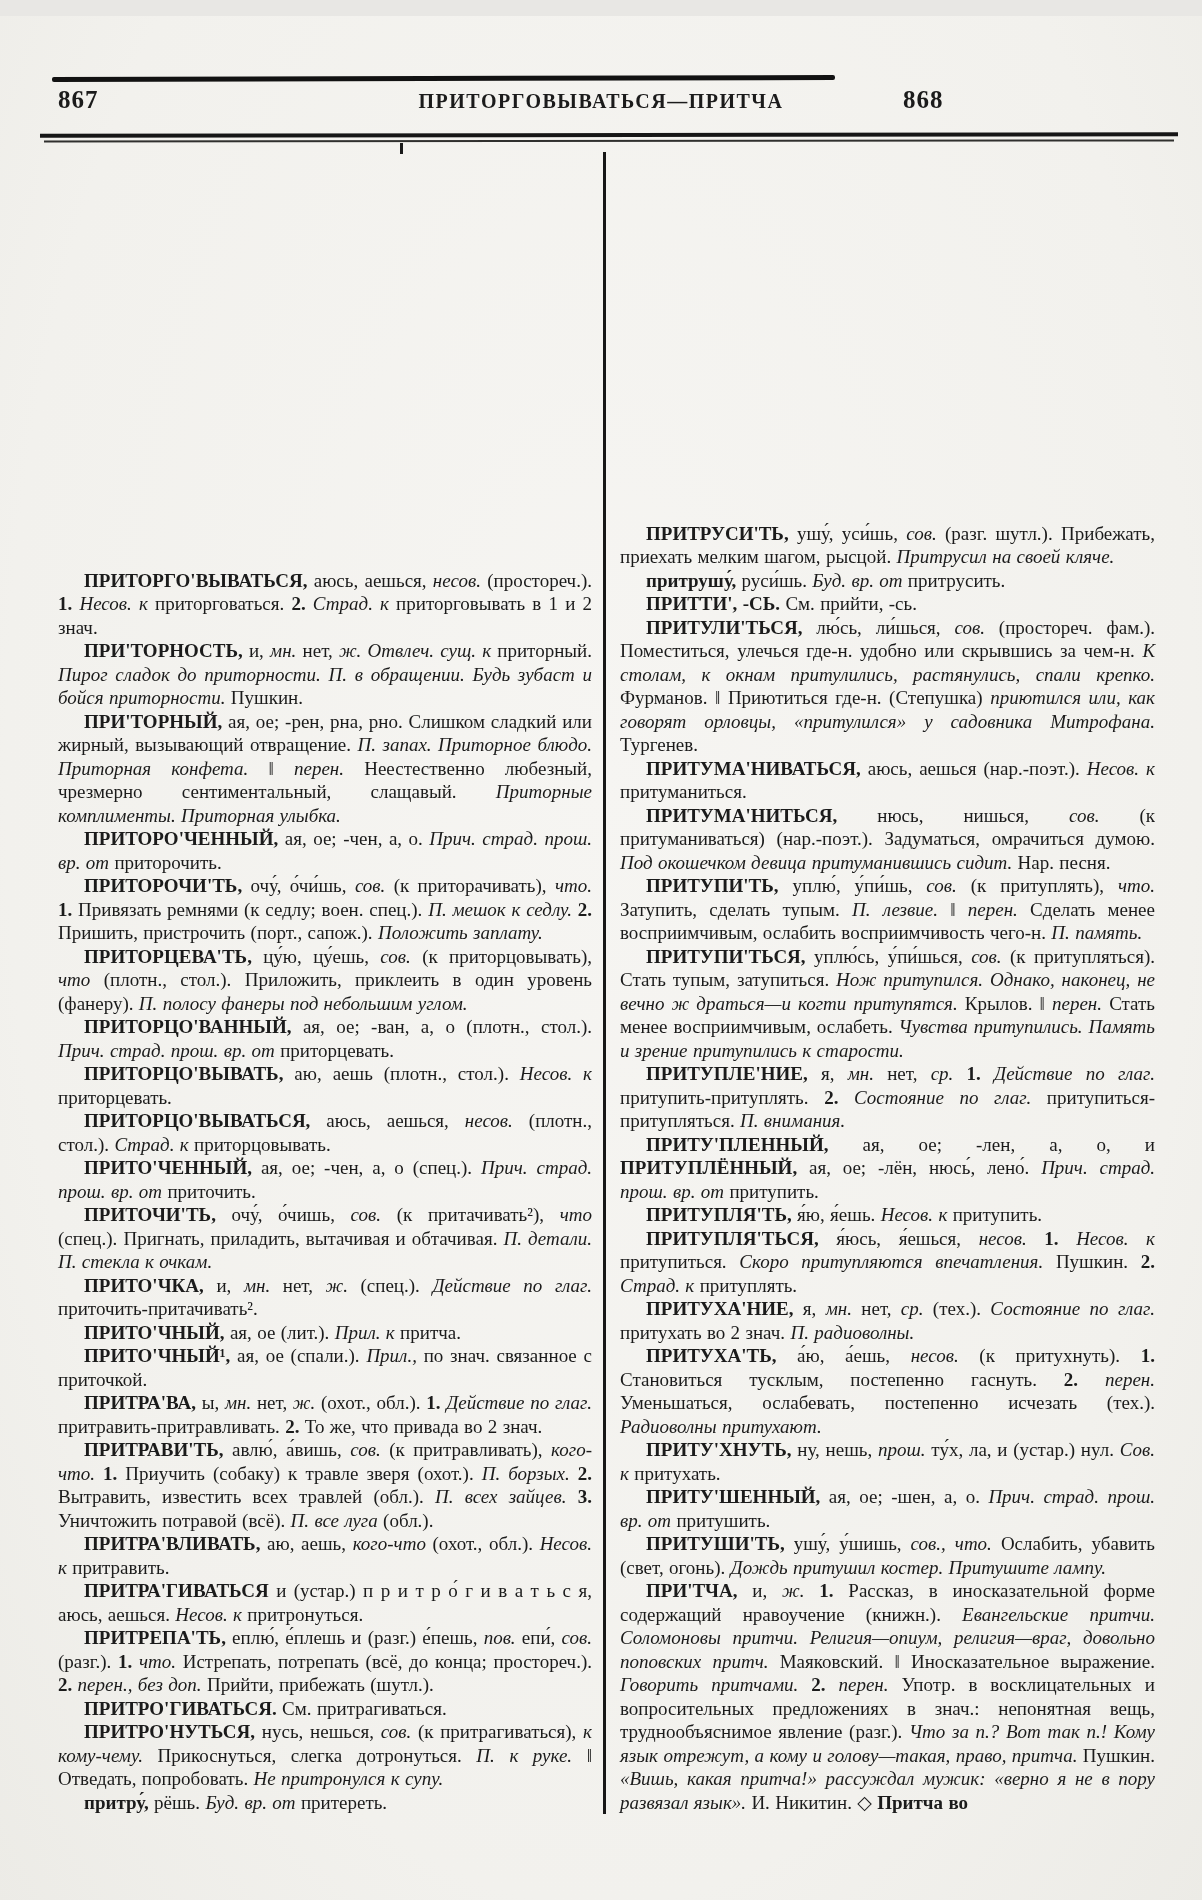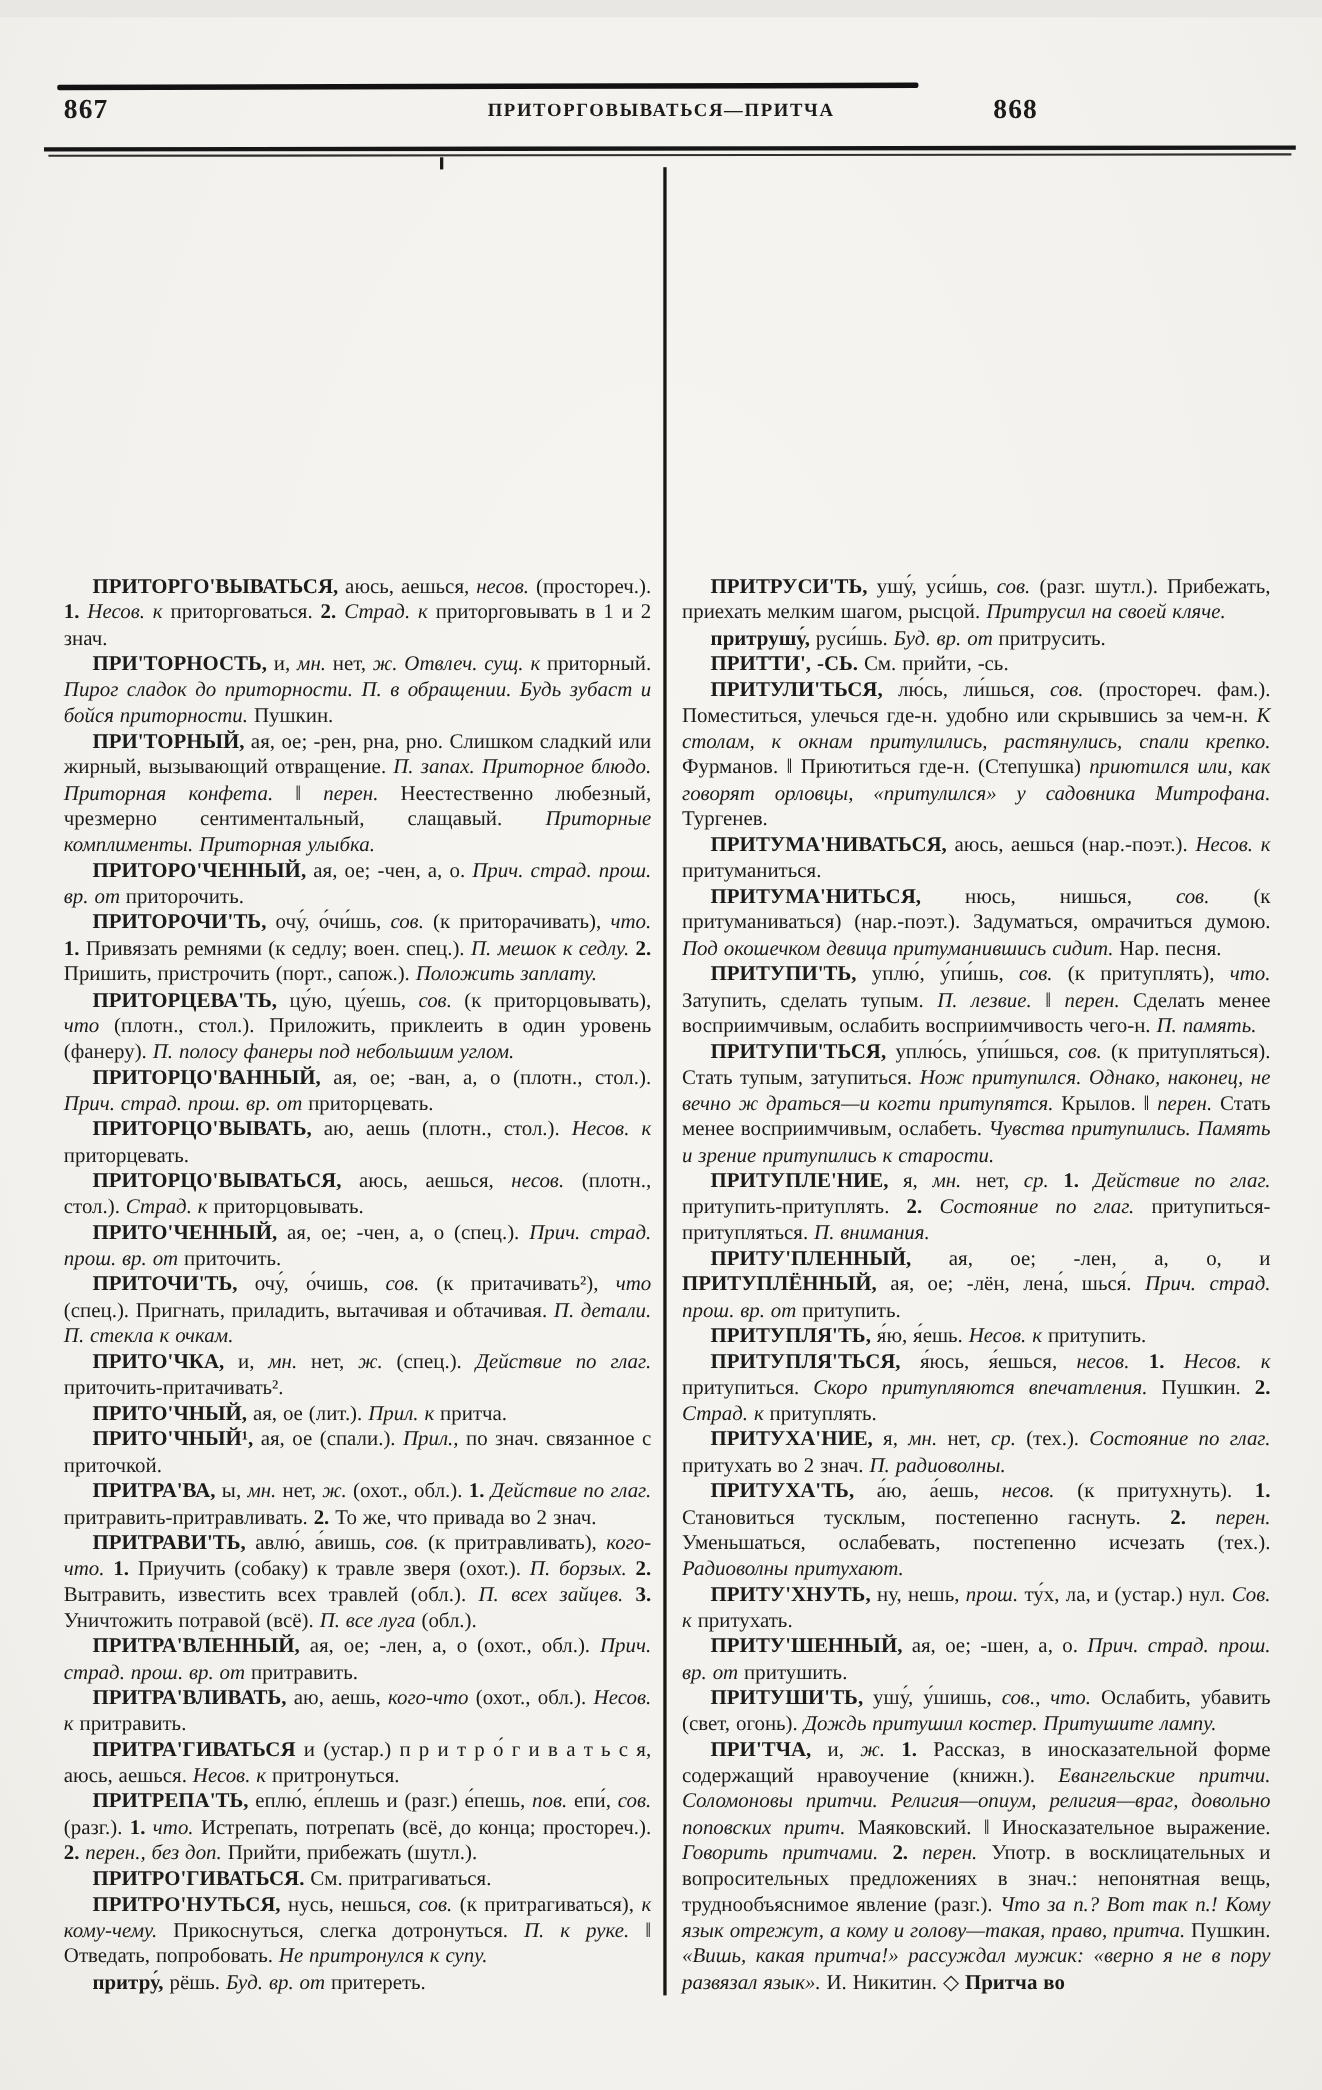--- a/index.html
+++ b/index.html
@@ -39,21 +39,21 @@
     font-size: 25px;
     letter-spacing: 1px;
   }
   .pagenum.pn-left  { left: 58px; }
   .pagenum.pn-right { left: 903px; }
   .running-head {
     position: absolute;
     left: 0; right: 0; top: 74px;
     text-align: center;
     font-weight: bold;
-    font-size: 17px;
+    font-size: 20px;
     letter-spacing: 1.5px;
   }
   .rule-thick {
     position: absolute;
     left: 40px; top: 117px;
     width: 1138px; height: 4px;
     background: #161616;
     transform: rotate(-0.08deg);
   }
   .rule-thin {
@@ -117,40 +117,39 @@
         <p class="entry"><span class="seg-b">ПРИТОРЦО'ВАННЫЙ, </span><span class="seg-n">ая, ое; -ван, а, о (плотн., стол.). </span><span class="seg-i">Прич. страд. прош. вр. от </span><span class="seg-n">приторцевать.</span></p>
         <p class="entry"><span class="seg-b">ПРИТОРЦО'ВЫВАТЬ, </span><span class="seg-n">аю, аешь (плотн., стол.). </span><span class="seg-i">Несов. к </span><span class="seg-n">приторцевать.</span></p>
         <p class="entry"><span class="seg-b">ПРИТОРЦО'ВЫВАТЬСЯ, </span><span class="seg-n">аюсь, аешься, </span><span class="seg-i">несов. </span><span class="seg-n">(плотн., стол.). </span><span class="seg-i">Страд. к </span><span class="seg-n">приторцовывать.</span></p>
         <p class="entry"><span class="seg-b">ПРИТО'ЧЕННЫЙ, </span><span class="seg-n">ая, ое; -чен, а, о (спец.). </span><span class="seg-i">Прич. страд. прош. вр. от </span><span class="seg-n">приточить.</span></p>
         <p class="entry"><span class="seg-b">ПРИТОЧИ'ТЬ, </span><span class="seg-n">очу́, о́чишь, </span><span class="seg-i">сов. </span><span class="seg-n">(к притачивать²), </span><span class="seg-i">что </span><span class="seg-n">(спец.). Пригнать, приладить, вытачивая и обтачивая. </span><span class="seg-i">П. детали. П. стекла к очкам.</span></p>
         <p class="entry"><span class="seg-b">ПРИТО'ЧКА, </span><span class="seg-n">и, </span><span class="seg-i">мн. </span><span class="seg-n">нет, </span><span class="seg-i">ж. </span><span class="seg-n">(спец.). </span><span class="seg-i">Действие по глаг. </span><span class="seg-n">приточить-притачивать².</span></p>
         <p class="entry"><span class="seg-b">ПРИТО'ЧНЫЙ, </span><span class="seg-n">ая, ое (лит.). </span><span class="seg-i">Прил. к </span><span class="seg-n">притча.</span></p>
         <p class="entry"><span class="seg-b">ПРИТО'ЧНЫЙ¹, </span><span class="seg-n">ая, ое (спали.). </span><span class="seg-i">Прил., </span><span class="seg-n">по знач. связанное с приточкой.</span></p>
         <p class="entry"><span class="seg-b">ПРИТРА'ВА, </span><span class="seg-n">ы, </span><span class="seg-i">мн. </span><span class="seg-n">нет, </span><span class="seg-i">ж. </span><span class="seg-n">(охот., обл.). </span><span class="seg-b">1. </span><span class="seg-i">Действие по глаг. </span><span class="seg-n">притравить-притравливать. </span><span class="seg-b">2. </span><span class="seg-n">То же, что привада во 2 знач.</span></p>
         <p class="entry"><span class="seg-b">ПРИТРАВИ'ТЬ, </span><span class="seg-n">авлю́, а́вишь, </span><span class="seg-i">сов. </span><span class="seg-n">(к притравливать), </span><span class="seg-i">кого-что. </span><span class="seg-b">1. </span><span class="seg-n">Приучить (собаку) к травле зверя (охот.). </span><span class="seg-i">П. борзых. </span><span class="seg-b">2. </span><span class="seg-n">Вытравить, известить всех травлей (обл.). </span><span class="seg-i">П. всех зайцев. </span><span class="seg-b">3. </span><span class="seg-n">Уничтожить потравой (всё). </span><span class="seg-i">П. все луга </span><span class="seg-n">(обл.).</span></p>
-        <p class="entry"><span class="seg-b">ПРИТРА'ВЛЕННЫЙ, </span><span class="seg-n">ая, ое; -лен, а, о (охот., обл.). </span><span class="seg-i">Прич. страд. прош. вр. от </span><span class="seg-n">притравить.</span></p>
         <p class="entry"><span class="seg-b">ПРИТРА'ВЛИВАТЬ, </span><span class="seg-n">аю, аешь, </span><span class="seg-i">кого-что </span><span class="seg-n">(охот., обл.). </span><span class="seg-i">Несов. к </span><span class="seg-n">притравить.</span></p>
         <p class="entry"><span class="seg-b">ПРИТРА'ГИВАТЬСЯ </span><span class="seg-n">и (устар.) п р и т р о́ г и в а т ь с я, аюсь, аешься. </span><span class="seg-i">Несов. к </span><span class="seg-n">притронуться.</span></p>
         <p class="entry"><span class="seg-b">ПРИТРЕПА'ТЬ, </span><span class="seg-n">еплю́, е́плешь и (разг.) е́пешь, </span><span class="seg-i">пов. </span><span class="seg-n">епи́, </span><span class="seg-i">сов. </span><span class="seg-n">(разг.). </span><span class="seg-b">1. </span><span class="seg-i">что. </span><span class="seg-n">Истрепать, потрепать (всё, до конца; простореч.). </span><span class="seg-b">2. </span><span class="seg-i">перен., без доп. </span><span class="seg-n">Прийти, прибежать (шутл.).</span></p>
         <p class="entry"><span class="seg-b">ПРИТРО'ГИВАТЬСЯ. </span><span class="seg-n">См. притрагиваться.</span></p>
         <p class="entry"><span class="seg-b">ПРИТРО'НУТЬСЯ, </span><span class="seg-n">нусь, нешься, </span><span class="seg-i">сов. </span><span class="seg-n">(к притрагиваться), </span><span class="seg-i">к кому-чему. </span><span class="seg-n">Прикоснуться, слегка дотронуться. </span><span class="seg-i">П. к руке. </span><span class="seg-n">‖ Отведать, попробовать. </span><span class="seg-i">Не притронулся к супу.</span></p>
         <p class="entry"><span class="seg-b">притру́, </span><span class="seg-n">рёшь. </span><span class="seg-i">Буд. вр. от </span><span class="seg-n">притереть.</span></p>
       </div>
     <div class="divider"></div>
     <div class="column" data-column="right">
         <p class="entry"><span class="seg-b">ПРИТРУСИ'ТЬ, </span><span class="seg-n">ушу́, уси́шь, </span><span class="seg-i">сов. </span><span class="seg-n">(разг. шутл.). Прибежать, приехать мелким шагом, рысцой. </span><span class="seg-i">Притрусил на своей кляче.</span></p>
         <p class="entry"><span class="seg-b">притрушу́, </span><span class="seg-n">руси́шь. </span><span class="seg-i">Буд. вр. от </span><span class="seg-n">притрусить.</span></p>
         <p class="entry"><span class="seg-b">ПРИТТИ', -СЬ. </span><span class="seg-n">См. прийти, -сь.</span></p>
         <p class="entry"><span class="seg-b">ПРИТУЛИ'ТЬСЯ, </span><span class="seg-n">лю́сь, ли́шься, </span><span class="seg-i">сов. </span><span class="seg-n">(простореч. фам.). Поместиться, улечься где-н. удобно или скрывшись за чем-н. </span><span class="seg-i">К столам, к окнам притулились, растянулись, спали крепко. </span><span class="seg-n">Фурманов. ‖ Приютиться где-н. (Степушка) </span><span class="seg-i">приютился или, как говорят орловцы, «притулился» у садовника Митрофана. </span><span class="seg-n">Тургенев.</span></p>
         <p class="entry"><span class="seg-b">ПРИТУМА'НИВАТЬСЯ, </span><span class="seg-n">аюсь, аешься (нар.-поэт.). </span><span class="seg-i">Несов. к </span><span class="seg-n">притуманиться.</span></p>
         <p class="entry"><span class="seg-b">ПРИТУМА'НИТЬСЯ, </span><span class="seg-n">нюсь, нишься, </span><span class="seg-i">сов. </span><span class="seg-n">(к притуманиваться) (нар.-поэт.). Задуматься, омрачиться думою. </span><span class="seg-i">Под окошечком девица притуманившись сидит. </span><span class="seg-n">Нар. песня.</span></p>
         <p class="entry"><span class="seg-b">ПРИТУПИ'ТЬ, </span><span class="seg-n">уплю́, у́пи́шь, </span><span class="seg-i">сов. </span><span class="seg-n">(к притуплять), </span><span class="seg-i">что. </span><span class="seg-n">Затупить, сделать тупым. </span><span class="seg-i">П. лезвие. </span><span class="seg-n">‖ </span><span class="seg-i">перен. </span><span class="seg-n">Сделать менее восприимчивым, ослабить восприимчивость чего-н. </span><span class="seg-i">П. память.</span></p>
         <p class="entry"><span class="seg-b">ПРИТУПИ'ТЬСЯ, </span><span class="seg-n">уплю́сь, у́пи́шься, </span><span class="seg-i">сов. </span><span class="seg-n">(к притупляться). Стать тупым, затупиться. </span><span class="seg-i">Нож притупился. Однако, наконец, не вечно ж драться—и когти притупятся. </span><span class="seg-n">Крылов. ‖ </span><span class="seg-i">перен. </span><span class="seg-n">Стать менее восприимчивым, ослабеть. </span><span class="seg-i">Чувства притупились. Память и зрение притупились к старости.</span></p>
         <p class="entry"><span class="seg-b">ПРИТУПЛЕ'НИЕ, </span><span class="seg-n">я, </span><span class="seg-i">мн. </span><span class="seg-n">нет, </span><span class="seg-i">ср. </span><span class="seg-b">1. </span><span class="seg-i">Действие по глаг. </span><span class="seg-n">притупить-притуплять. </span><span class="seg-b">2. </span><span class="seg-i">Состояние по глаг. </span><span class="seg-n">притупиться-притупляться. </span><span class="seg-i">П. внимания.</span></p>
-        <p class="entry"><span class="seg-b">ПРИТУ'ПЛЕННЫЙ, </span><span class="seg-n">ая, ое; -лен, а, о, и </span><span class="seg-b">ПРИТУПЛЁННЫЙ, </span><span class="seg-n">ая, ое; -лён, лена́, шься́. </span><span class="seg-i">Прич. страд. прош. вр. от </span><span class="seg-n">притупить.</span></p>
+        <p class="entry"><span class="seg-b">ПРИТУ'ПЛЕННЫЙ, </span><span class="seg-n">ая, ое; -лен, а, о, и </span><span class="seg-b">ПРИТУПЛЁННЫЙ, </span><span class="seg-n">ая, ое; -лён, нюсь́, лено́. </span><span class="seg-i">Прич. страд. прош. вр. от </span><span class="seg-n">притупить.</span></p>
         <p class="entry"><span class="seg-b">ПРИТУПЛЯ'ТЬ, </span><span class="seg-n">я́ю, я́ешь. </span><span class="seg-i">Несов. к </span><span class="seg-n">притупить.</span></p>
         <p class="entry"><span class="seg-b">ПРИТУПЛЯ'ТЬСЯ, </span><span class="seg-n">я́юсь, я́ешься, </span><span class="seg-i">несов. </span><span class="seg-b">1. </span><span class="seg-i">Несов. к </span><span class="seg-n">притупиться. </span><span class="seg-i">Скоро притупляются впечатления. </span><span class="seg-n">Пушкин. </span><span class="seg-b">2. </span><span class="seg-i">Страд. к </span><span class="seg-n">притуплять.</span></p>
         <p class="entry"><span class="seg-b">ПРИТУХА'НИЕ, </span><span class="seg-n">я, </span><span class="seg-i">мн. </span><span class="seg-n">нет, </span><span class="seg-i">ср. </span><span class="seg-n">(тех.). </span><span class="seg-i">Состояние по глаг. </span><span class="seg-n">притухать во 2 знач. </span><span class="seg-i">П. радиоволны.</span></p>
         <p class="entry"><span class="seg-b">ПРИТУХА'ТЬ, </span><span class="seg-n">а́ю, а́ешь, </span><span class="seg-i">несов. </span><span class="seg-n">(к притухнуть). </span><span class="seg-b">1. </span><span class="seg-n">Становиться тусклым, постепенно гаснуть. </span><span class="seg-b">2. </span><span class="seg-i">перен. </span><span class="seg-n">Уменьшаться, ослабевать, постепенно исчезать (тех.). </span><span class="seg-i">Радиоволны притухают.</span></p>
         <p class="entry"><span class="seg-b">ПРИТУ'ХНУТЬ, </span><span class="seg-n">ну, нешь, </span><span class="seg-i">прош. </span><span class="seg-n">ту́х, ла, и (устар.) нул. </span><span class="seg-i">Сов. к </span><span class="seg-n">притухать.</span></p>
         <p class="entry"><span class="seg-b">ПРИТУ'ШЕННЫЙ, </span><span class="seg-n">ая, ое; -шен, а, о. </span><span class="seg-i">Прич. страд. прош. вр. от </span><span class="seg-n">притушить.</span></p>
         <p class="entry"><span class="seg-b">ПРИТУШИ'ТЬ, </span><span class="seg-n">ушу́, у́шишь, </span><span class="seg-i">сов., что. </span><span class="seg-n">Ослабить, убавить (свет, огонь). </span><span class="seg-i">Дождь притушил костер. Притушите лампу.</span></p>
         <p class="entry"><span class="seg-b">ПРИ'ТЧА, </span><span class="seg-n">и, </span><span class="seg-i">ж. </span><span class="seg-b">1. </span><span class="seg-n">Рассказ, в иносказательной форме содержащий нравоучение (книжн.). </span><span class="seg-i">Евангельские притчи. Соломоновы притчи. Религия—опиум, религия—враг, довольно поповских притч. </span><span class="seg-n">Маяковский. ‖ Иносказательное выражение. </span><span class="seg-i">Говорить притчами. </span><span class="seg-b">2. </span><span class="seg-i">перен. </span><span class="seg-n">Употр. в восклицательных и вопросительных предложениях в знач.: непонятная вещь, труднообъяснимое явление (разг.). </span><span class="seg-i">Что за п.? Вот так п.! Кому язык отрежут, а кому и голову—такая, право, притча. </span><span class="seg-n">Пушкин. </span><span class="seg-i">«Вишь, какая притча!» рассуждал мужик: «верно я не в пору развязал язык». </span><span class="seg-n">И. Никитин. ◇ </span><span class="seg-b">Притча во</span></p>
       </div>
   </div>

